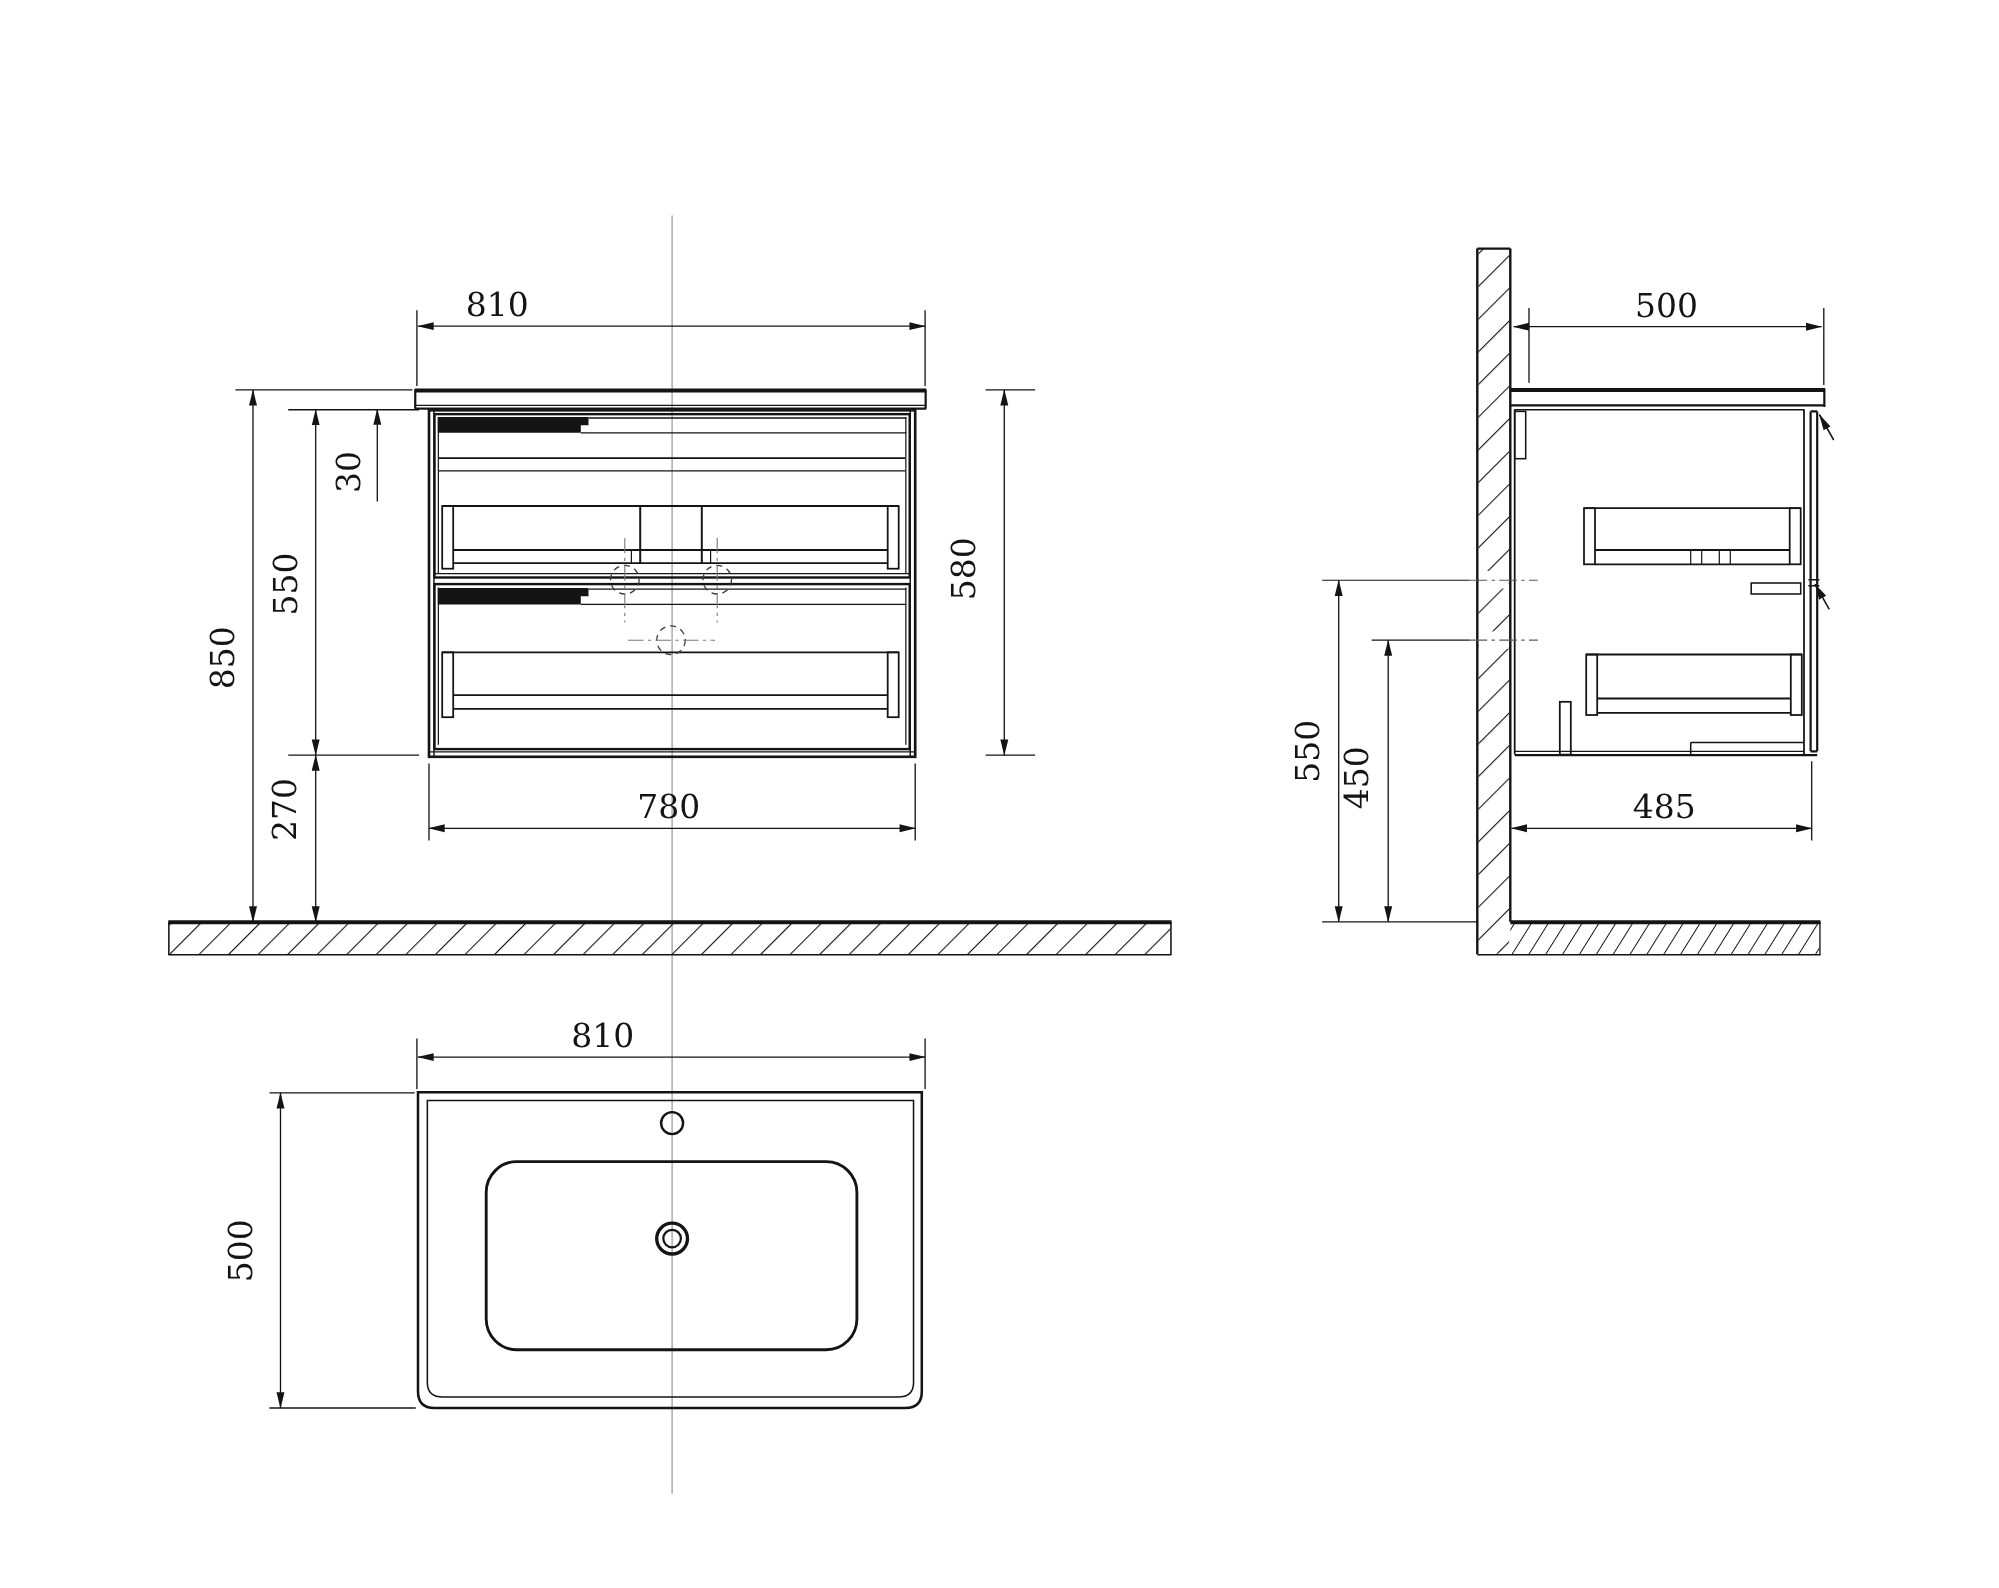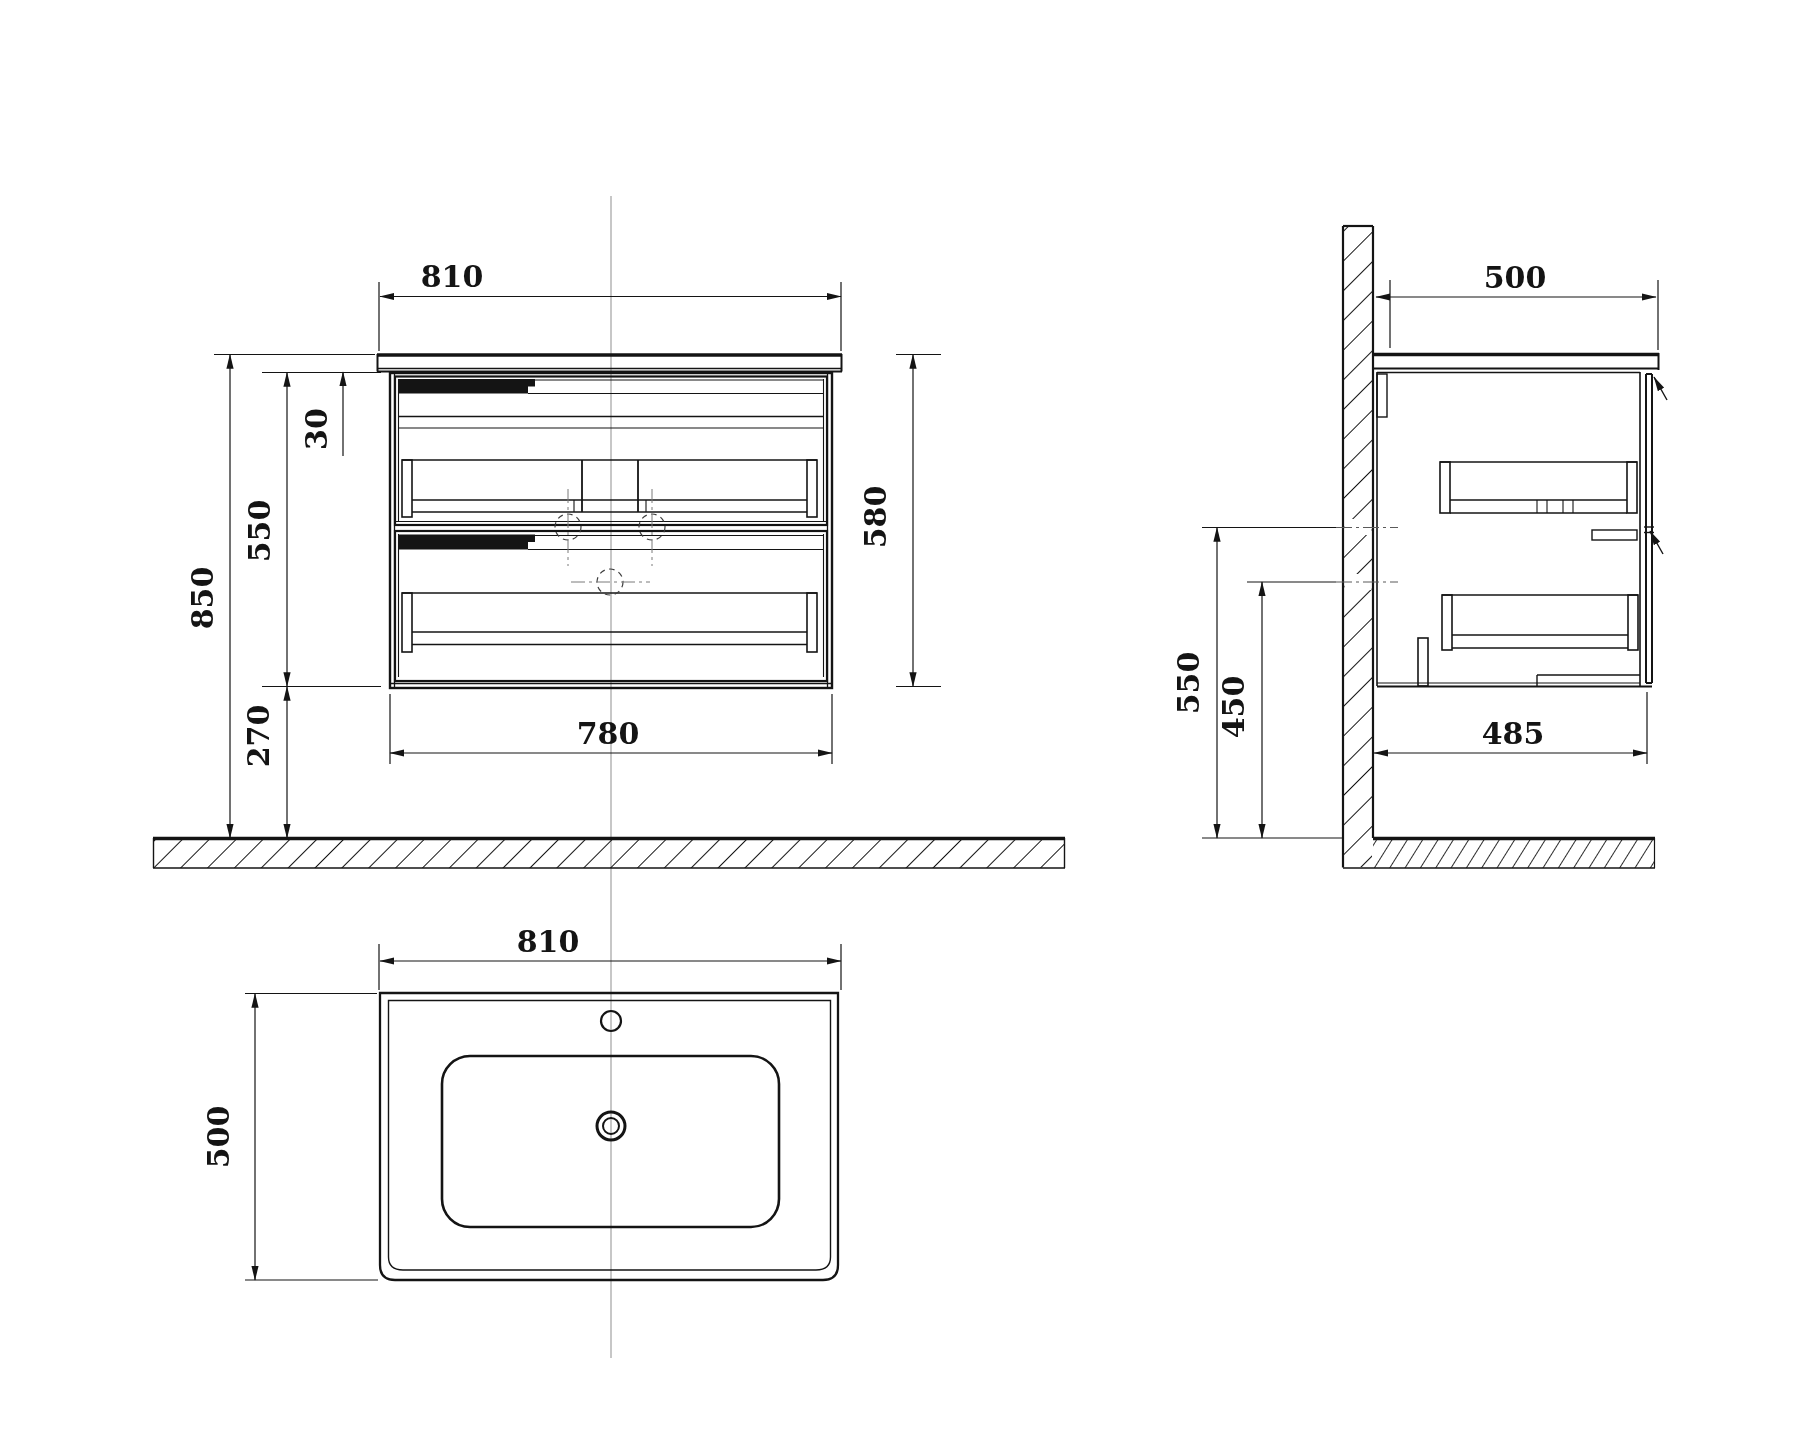--- a/index.html
+++ b/index.html
@@ -1,17 +1,17 @@
 <!DOCTYPE html>
 <html><head>
 <meta charset="utf-8">
 <style>
   html,body{margin:0;padding:0;background:#fff;}
   .sheet{position:relative;width:1817px;height:1444px;background:#fff;overflow:hidden;
-         font-family:"DejaVu Serif", serif;font-weight:bold;}
+         font-family:"DejaVu Serif", serif;}
   svg{position:absolute;left:0;top:0;}
   .ln{stroke:#141414;fill:none;}
   .dimtxt{font-family:"DejaVu Serif", serif;font-size:30px;fill:#141414;}
 </style>
 </head>
 <body>
 
 <div class="sheet">
 <svg width="1817" height="1444" viewBox="0 0 1817 1444">
   <defs>

